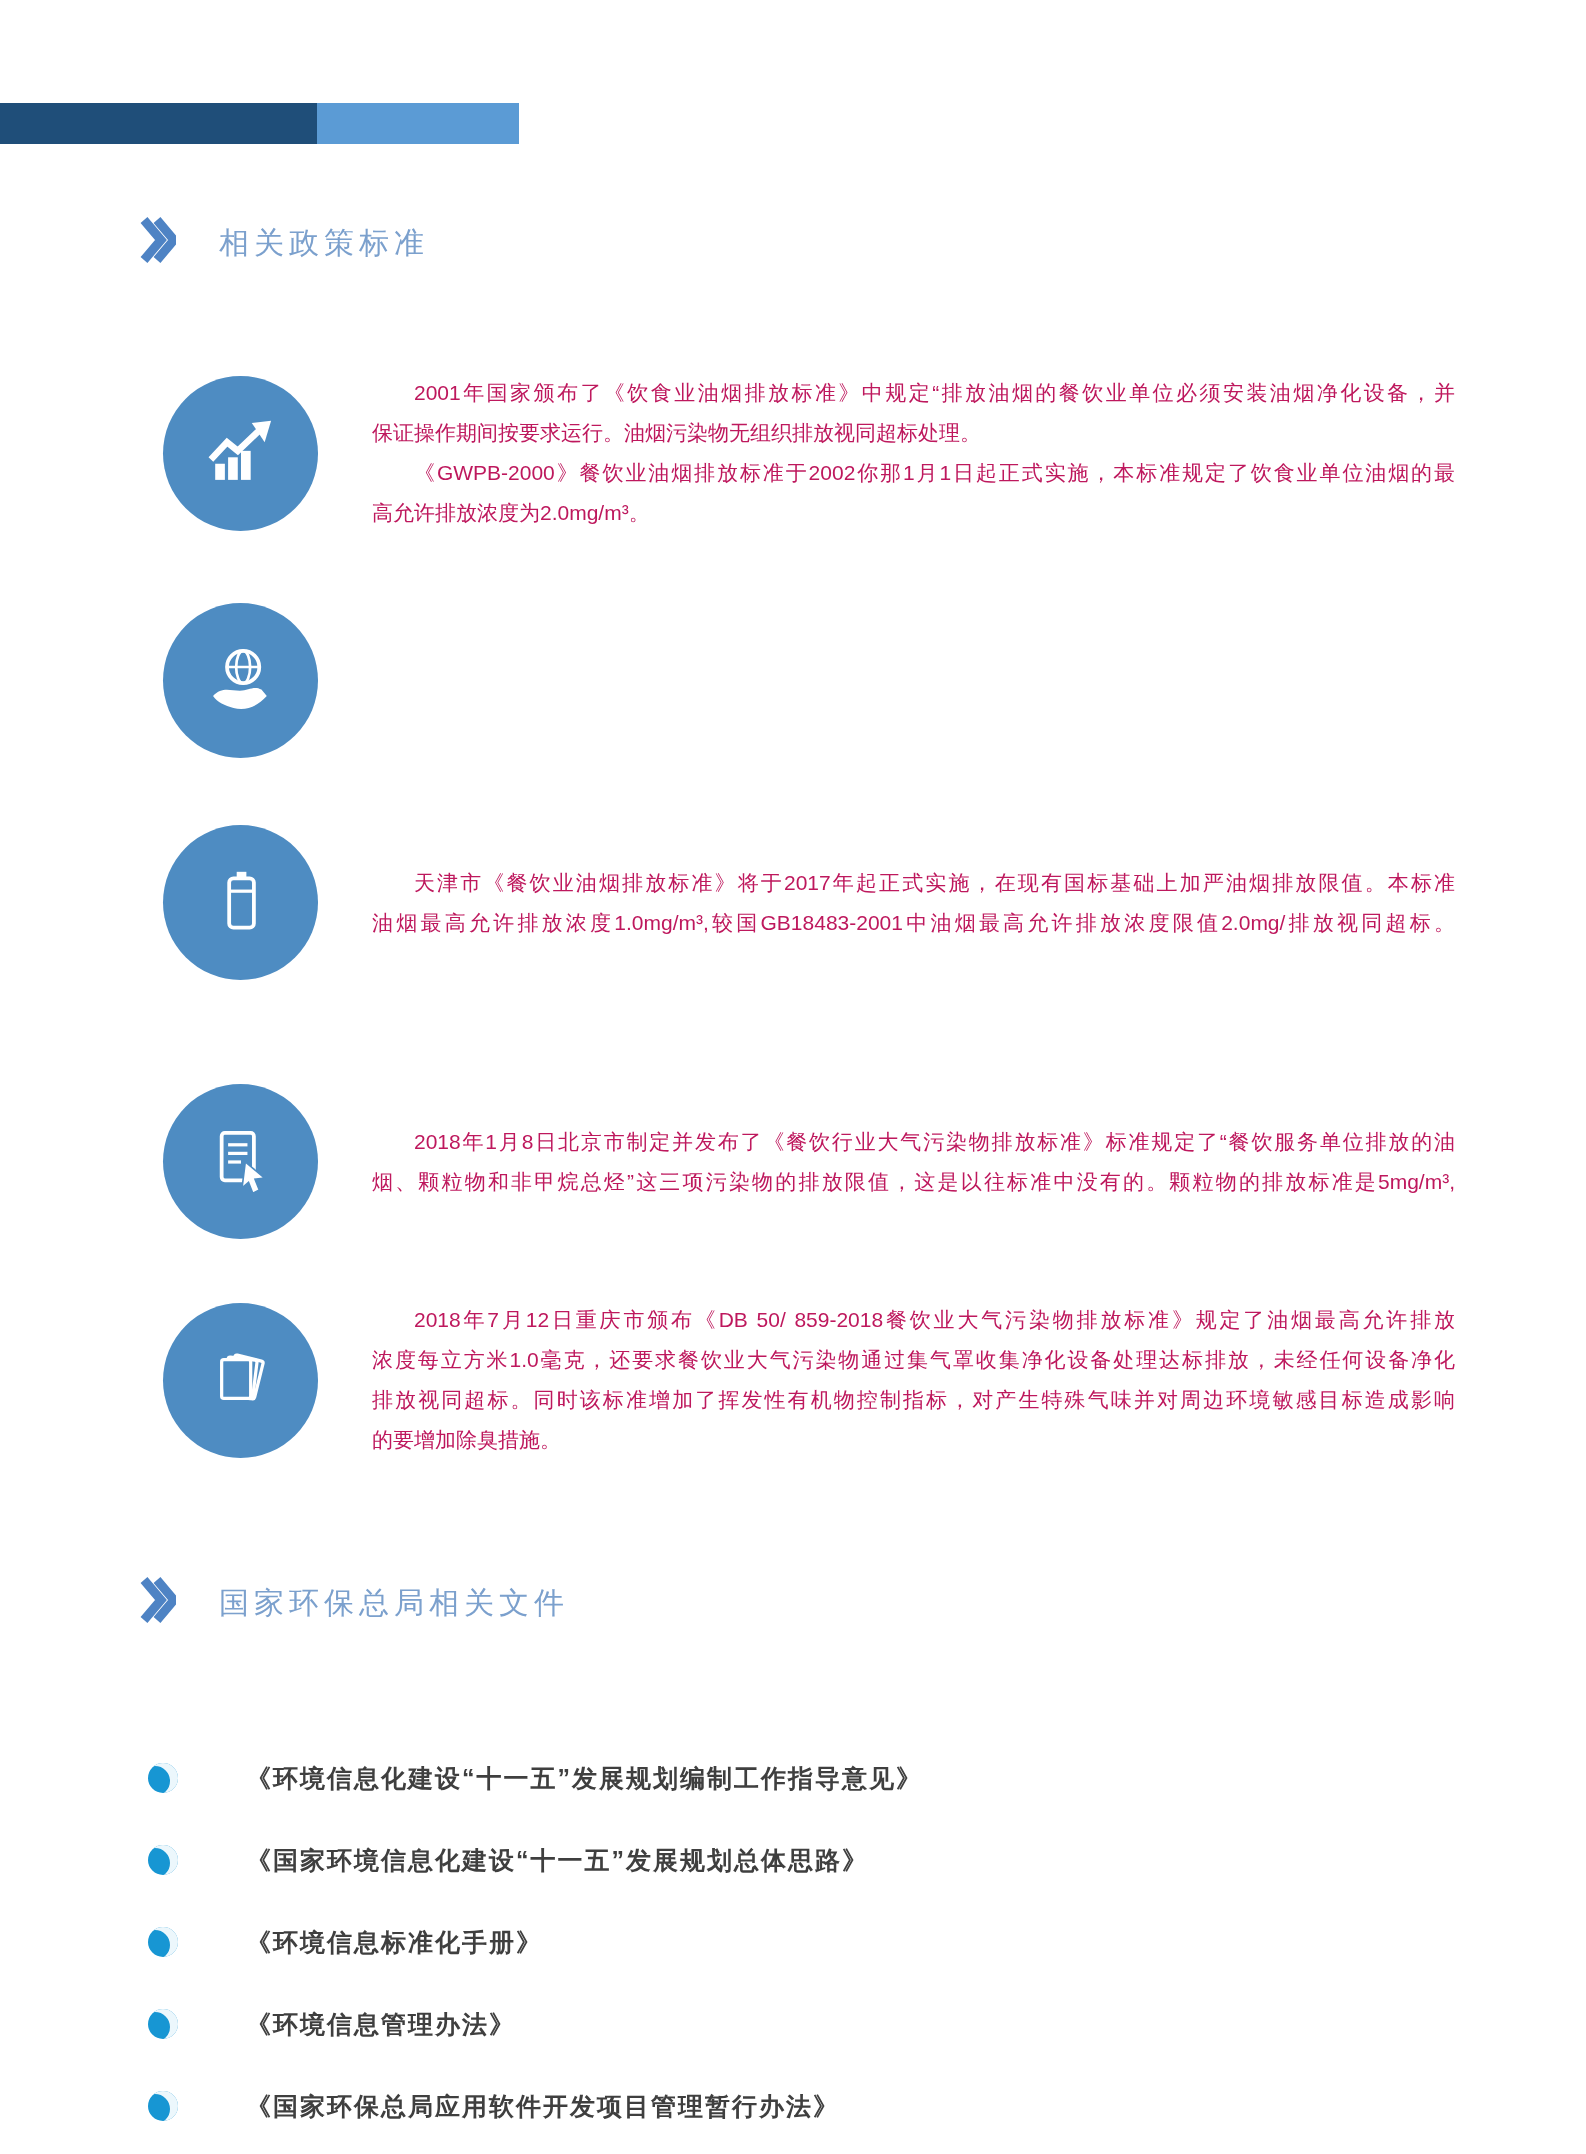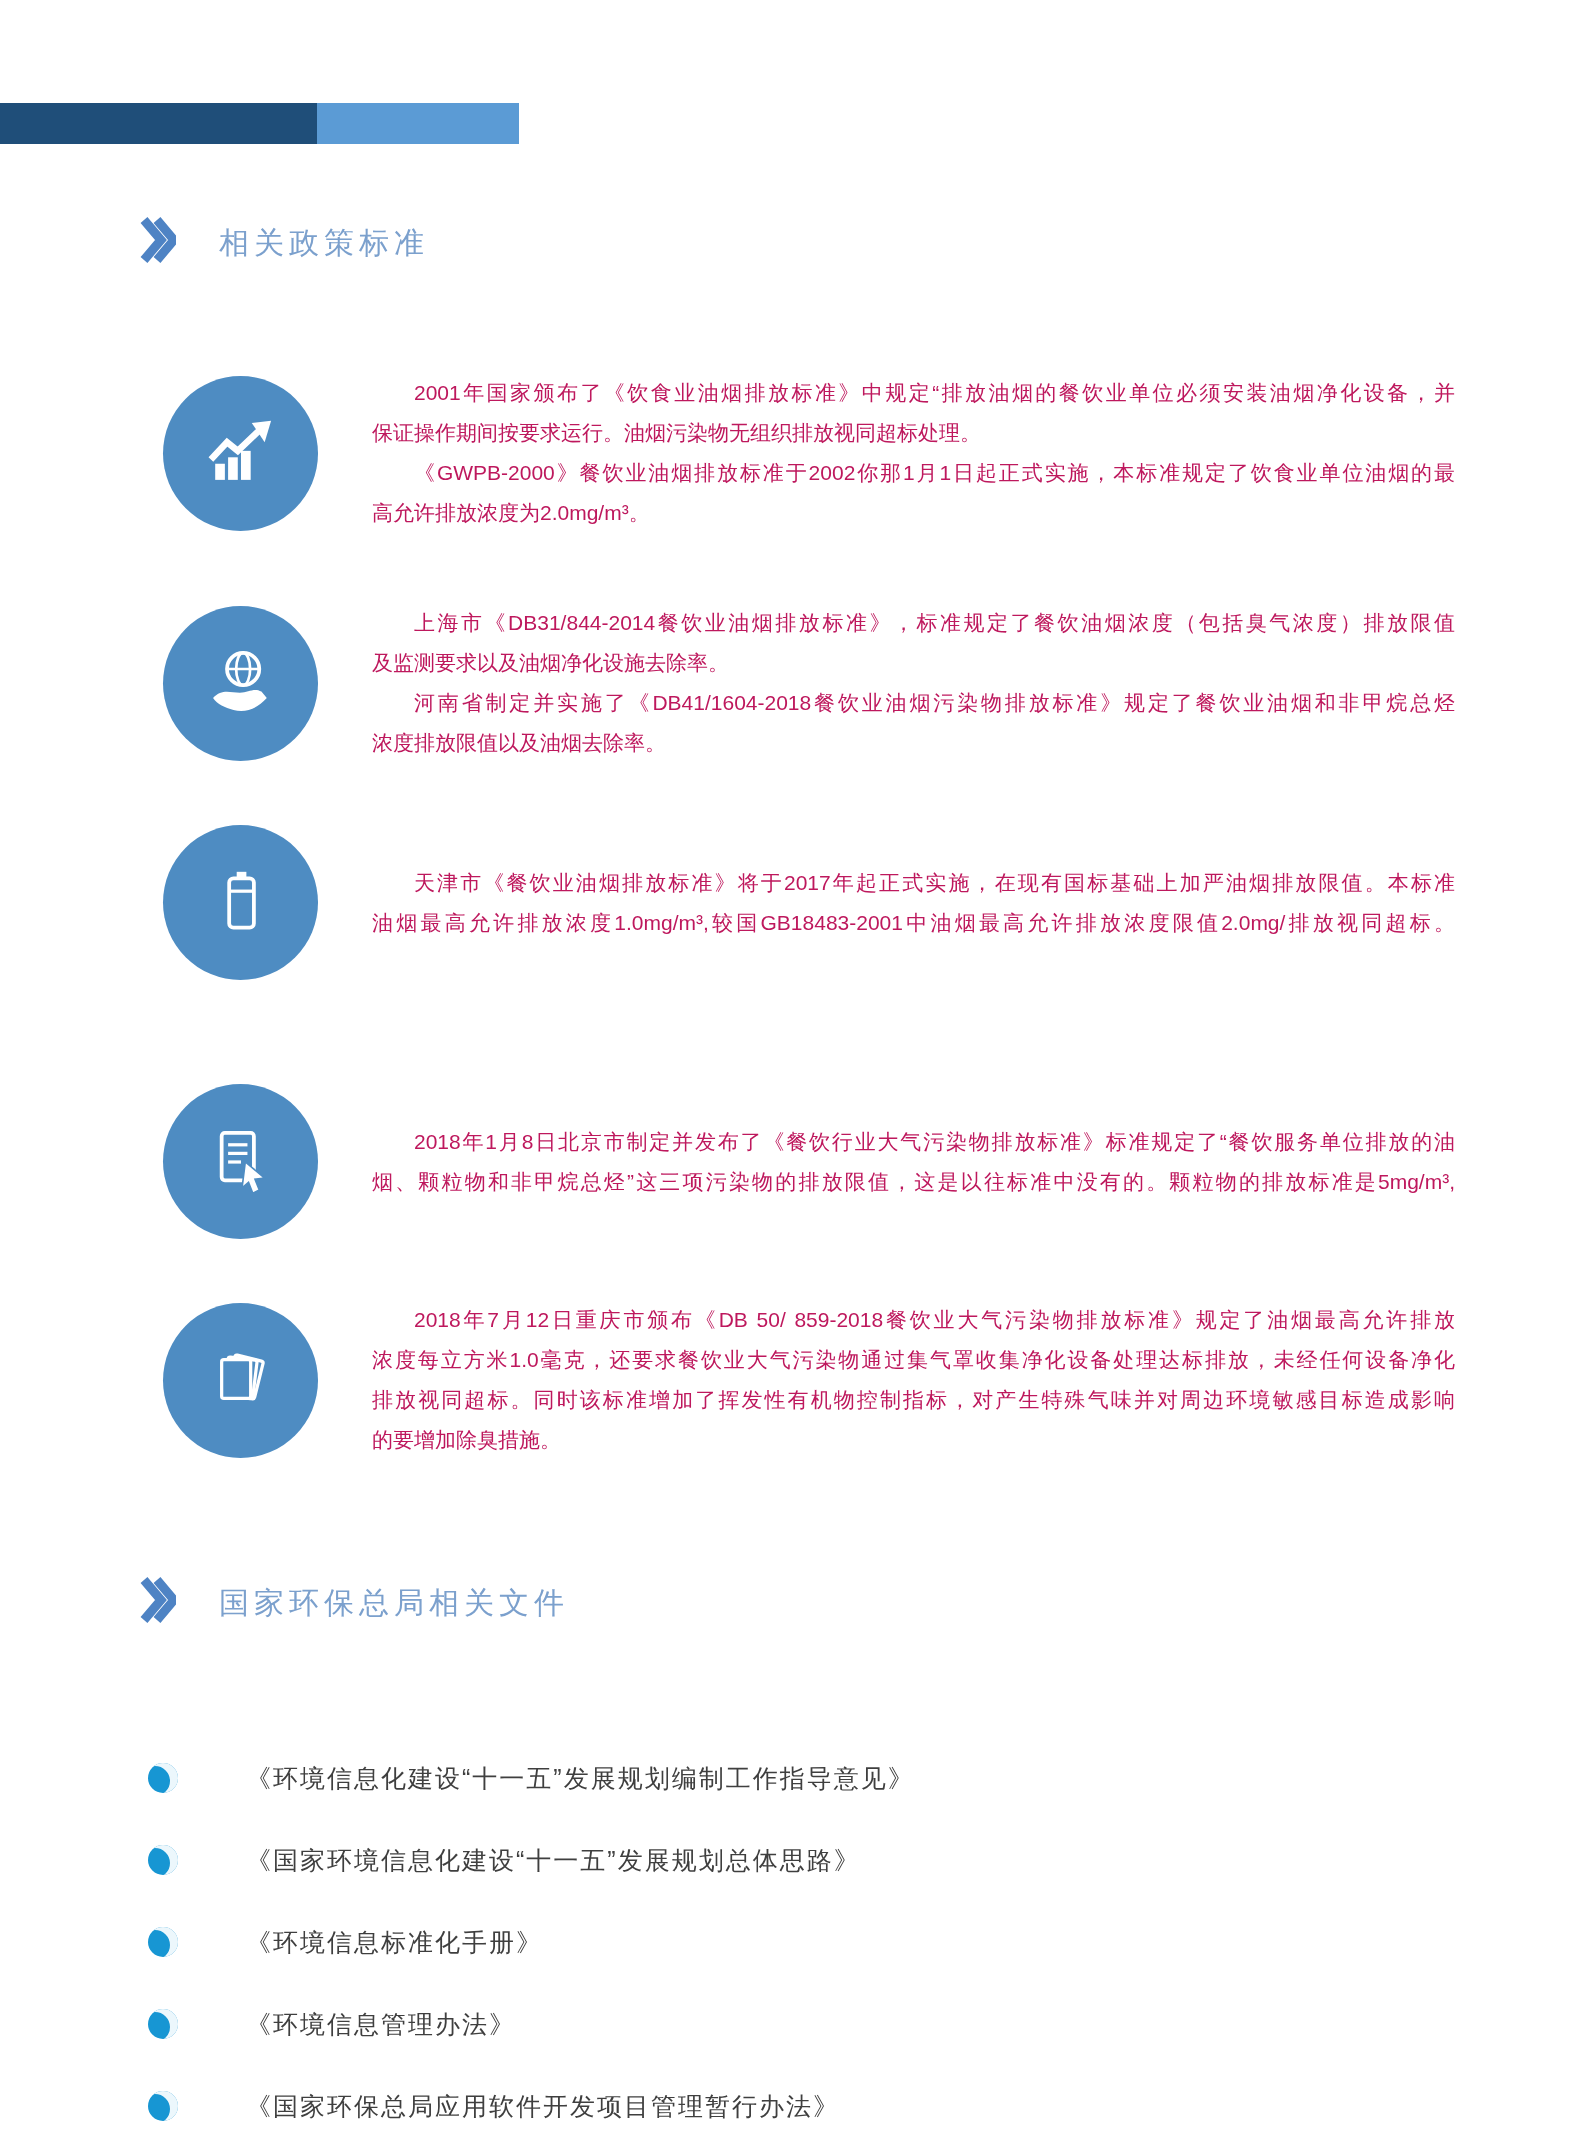--- a/index.html
+++ b/index.html
@@ -51,21 +51,21 @@
     width: 1083px;
     font-size: 21px;
     line-height: 40px;
     color: #be185d;
   }
   .line { min-height: 40px; }
   .line.fill   { text-align: justify; text-align-last: justify; }
   .line.indent { text-indent: 2em; }
 
   
-  .doc-list { position: absolute; left: 148px; top: 1737px; }
+  .doc-list { position: absolute; left: 148px; top: 1737px; font-weight: bold; }
   .doc-item { display: flex; align-items: center; height: 82px; }
   .bullet-ball {
     flex: 0 0 auto;
     width: 30px; height: 30px;
     border-radius: 50%;
     background: #1796D3;
     box-shadow: inset -8px 3px 0 rgba(255,255,255,0.92);
   }
   .doc-item-text {
     margin-left: 68px;
@@ -117,26 +117,20 @@
 
   <div class="row" id="block-2">
     <div class="icon-circle">
       <svg viewBox="0 0 80 80">
         <circle cx="42" cy="27" r="15" fill="none" stroke="#fff" stroke-width="3.5"></circle>
         <ellipse cx="42" cy="27" rx="6.5" ry="15" fill="none" stroke="#fff" stroke-width="2.5"></ellipse>
         <line x1="27" y1="27" x2="57" y2="27" stroke="#fff" stroke-width="2.5"></line>
         <path d="M14 54 C 22 45, 30 49, 39 49 C 47 49, 52 44, 59 48 L 64 54 C 55 64, 44 68, 33 65 C 25 63, 18 60, 14 54 Z" fill="#fff"></path>
       </svg>
     </div>
-    <div class="block-text">
-      <div class="line indent fill">上海市《DB31/844-2014餐饮业油烟排放标准》，标准规定了餐饮油烟浓度（包括臭气浓度）排放限值</div>
-      <div class="line">及监测要求以及油烟净化设施去除率。</div>
-      <div class="line indent fill">河南省制定并实施了《DB41/1604-2018餐饮业油烟污染物排放标准》规定了餐饮业油烟和非甲烷总烃</div>
-      <div class="line">浓度排放限值以及油烟去除率。</div>
-    </div>
   </div>
 
   <div class="row" id="block-3">
     <div class="icon-circle">
       <svg viewBox="0 0 80 80">
         <rect x="36" y="11" width="9" height="6" fill="#fff"></rect>
         <rect x="29" y="17" width="23" height="46" rx="4" fill="none" stroke="#fff" stroke-width="3.5"></rect>
         <line x1="29" y1="29" x2="52" y2="29" stroke="#fff" stroke-width="3"></line>
       </svg>
     </div>

